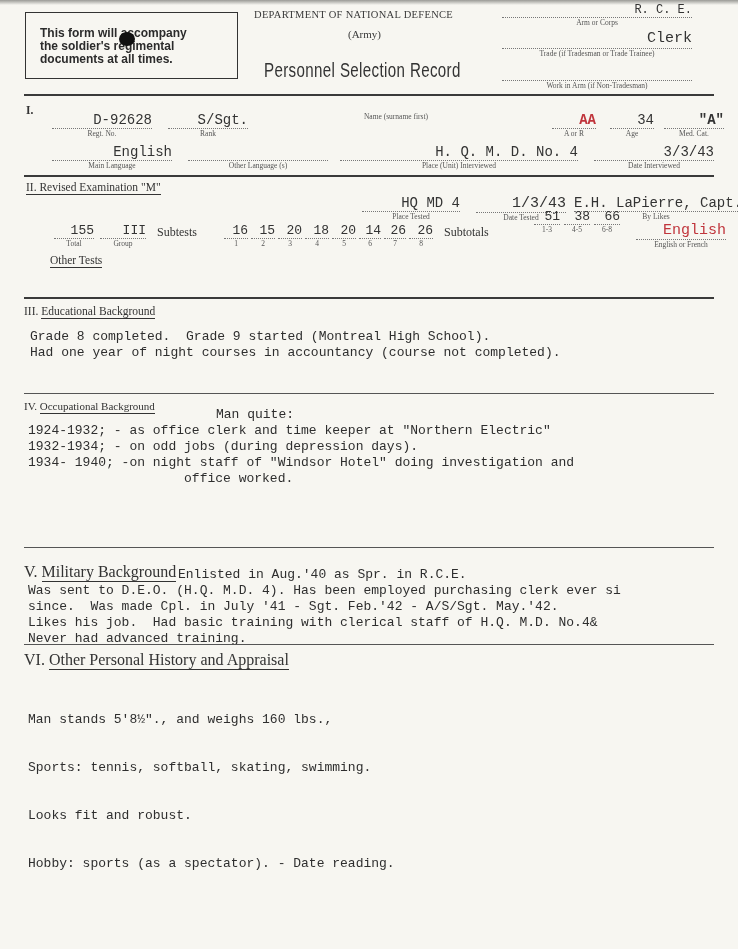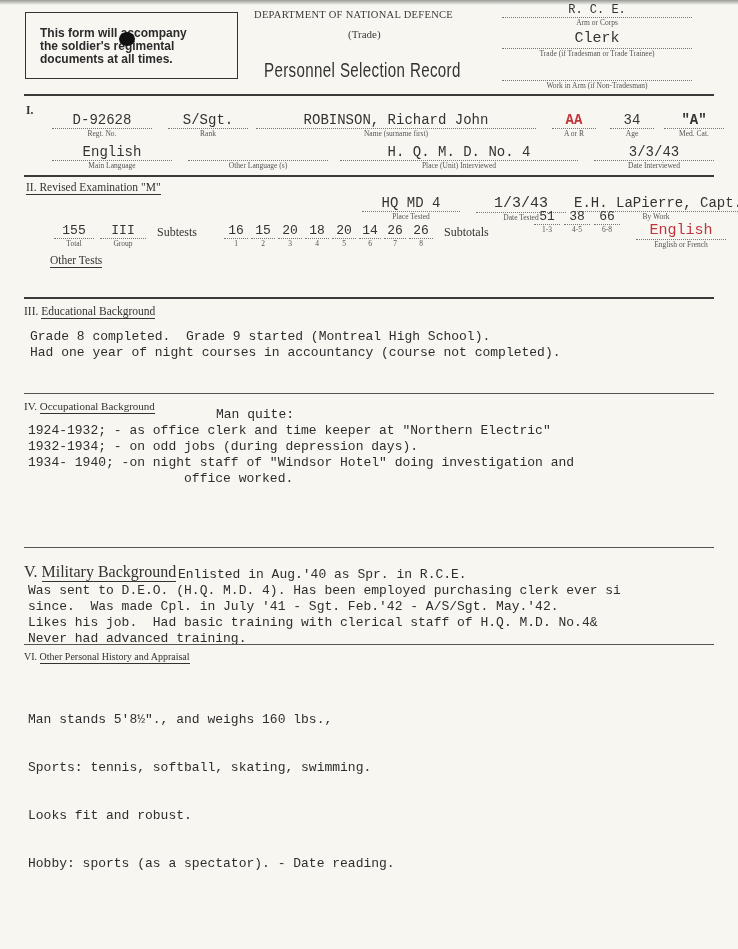--- a/index.html
+++ b/index.html
@@ -17,36 +17,36 @@
            font-weight:normal; color:#333; letter-spacing:0.5px; }
   .tw { font-family:"Liberation Mono", monospace; color:#333; }
   .cap { font-size:7.5px; color:#555; text-align:center; white-space:nowrap; }
   .dots { border-bottom:1px dotted #777; }
   .rule { left:24px; width:690px; height:2px; background:#3a3a3a; }
   .rule.thin { height:1px; background:#555; }
   .sec { font-size:11.5px; color:#333; }
   .sec u { text-decoration:none; border-bottom:1px solid #333; padding-bottom:1px; }
   .red { color:#c0353c; }
   .body { font-family:"Liberation Mono", monospace; font-size:13px; line-height:16px; color:#2e2e2e; white-space:pre; }
-  .field { text-align:center; }
+  .field { text-align:right; }
 </style>
 </head>
 <body>
 
 <div class="topshade"></div>
 
 <div class="abs notice">
   <div>This form will accompany</div>
   <div>the soldier's regimental</div>
   <div>documents at all times.</div>
   <div class="blot"></div>
 </div>
 
 <div class="abs dept" style="left:254px;top:9px;">DEPARTMENT OF NATIONAL DEFENCE</div>
-<div class="abs army" style="left:348px;top:28px;">(Trade)</div>
+<div class="abs army" style="left:348px;top:28px;">(Army)</div>
 <div class="abs title" style="left:264px;top:58px;">Personnel Selection Record</div>
 
 <div class="abs" style="left:502px;top:3px;width:190px;">
   <div class="tw field dots" style="font-size:12px;height:14px;">R. C. E.</div>
   <div class="cap">Arm or Corps</div>
 </div>
 <div class="abs" style="left:502px;top:30px;width:190px;">
   <div class="tw field dots" style="font-size:15px;height:18px;">Clerk</div>
   <div class="cap">Trade (if Tradesman or Trade Trainee)</div>
 </div>
@@ -61,21 +61,20 @@
 
 <div class="abs" style="left:52px;top:112px;width:100px;">
   <div class="tw field dots" style="font-size:14px;">D-92628</div>
   <div class="cap">Regt. No.</div>
 </div>
 <div class="abs" style="left:168px;top:112px;width:80px;">
   <div class="tw field dots" style="font-size:14px;">S/Sgt.</div>
   <div class="cap">Rank</div>
 </div>
 <div class="abs" style="left:256px;top:112px;width:280px;">
-  <div class="tw field dots" style="font-size:14px;">ROBINSON, Richard John</div>
   <div class="cap">Name (surname first)</div>
 </div>
 <div class="abs" style="left:552px;top:112px;width:44px;">
   <div class="tw field dots red" style="font-size:14px;font-weight:bold;">AA</div>
   <div class="cap">A or R</div>
 </div>
 <div class="abs" style="left:610px;top:112px;width:44px;">
   <div class="tw field dots" style="font-size:14px;">34</div>
   <div class="cap">Age</div>
 </div>
@@ -108,21 +107,21 @@
 <div class="abs" style="left:362px;top:195px;width:98px;">
   <div class="tw field dots" style="font-size:14px;">HQ MD 4</div>
   <div class="cap">Place Tested</div>
 </div>
 <div class="abs" style="left:476px;top:195px;width:90px;">
   <div class="tw field dots" style="font-size:15px;">1/3/43</div>
   <div class="cap">Date Tested</div>
 </div>
 <div class="abs" style="left:574px;top:195px;width:164px;">
   <div class="tw field dots" style="font-size:14px;white-space:nowrap;">E.H. LaPierre, Capt.</div>
-  <div class="cap">By Work</div>
+  <div class="cap">By Likes</div>
 </div>
 
 <div class="abs" style="left:54px;top:223px;width:40px;">
   <div class="tw field dots" style="font-size:13px;">155</div>
   <div class="cap">Total</div>
 </div>
 <div class="abs" style="left:100px;top:223px;width:46px;">
   <div class="tw field dots" style="font-size:13px;">III</div>
   <div class="cap">Group</div>
 </div>
@@ -204,21 +203,21 @@
 
 <div class="abs sec" style="left:24px;top:555px;font-size:16px;margin-top:8px;"><span>V.</span> <u>Military Background</u></div>
 <div class="abs body" style="left:178px;top:567px;">Enlisted in Aug.'40 as Spr. in R.C.E.</div>
 <div class="abs body" style="left:28px;top:583px;">Was sent to D.E.O. (H.Q. M.D. 4). Has been employed purchasing clerk ever si
 since.  Was made Cpl. in July '41 - Sgt. Feb.'42 - A/S/Sgt. May.'42.
 Likes his job.  Had basic training with clerical staff of H.Q. M.D. No.4&amp;
 Never had advanced training.</div>
 
 <div class="abs rule thin" style="top:644px;"></div>
 
-<div class="abs sec" style="left:24px;top:651px;font-size:10px;"><span>VI.</span> <u>Other Personal History and Appraisal</u></div>
+<div class="abs sec" style="left:24px;top:651px;font-size:16px;"><span>VI.</span> <u>Other Personal History and Appraisal</u></div>
 <div class="abs body" style="left:28px;top:680px;">
   <div>Man stands 5'8½"., and weighs 160 lbs.,</div>
   <div>Sports: tennis, softball, skating, swimming.</div>
   <div>Looks fit and robust.</div>
   <div>Hobby: sports (as a spectator). - Date reading.</div>
   
   
   
   
   

